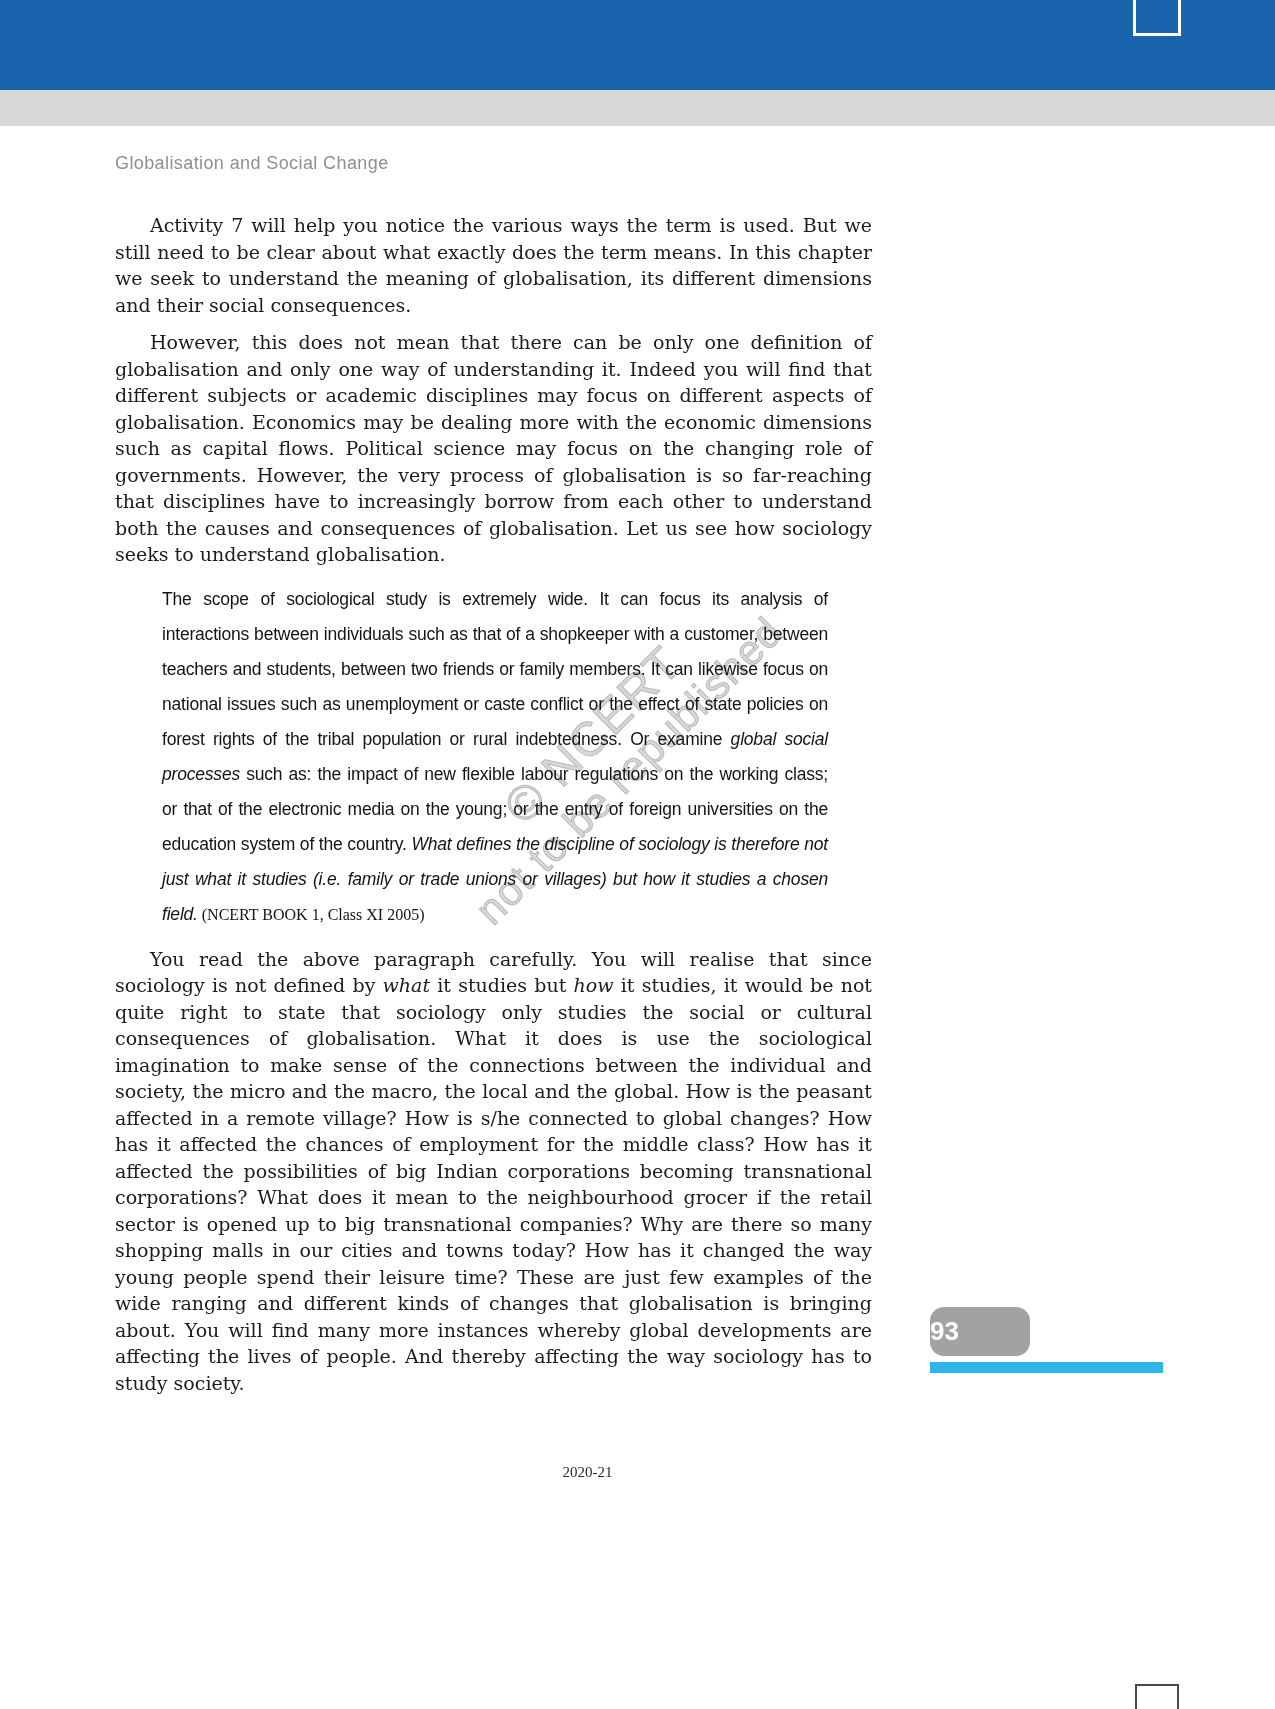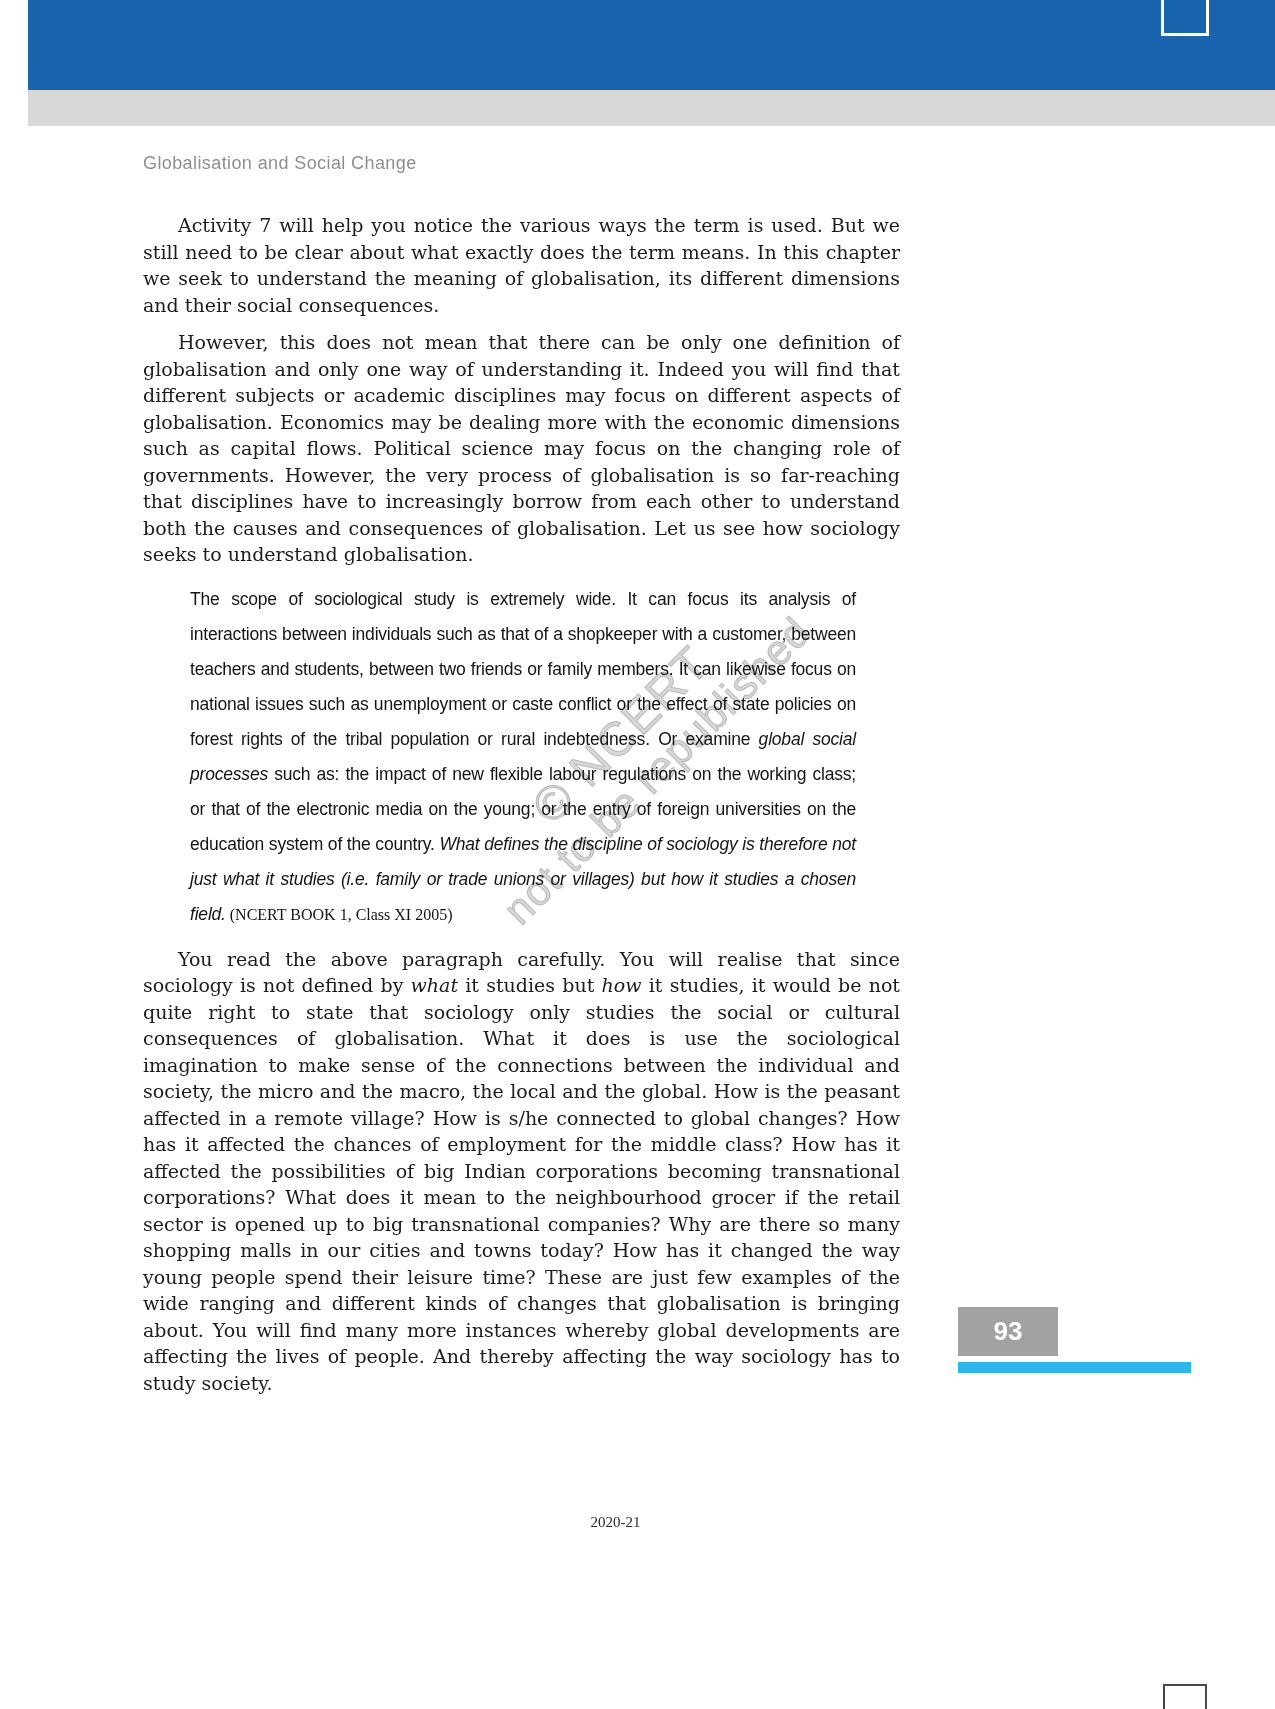--- a/index.html
+++ b/index.html
@@ -3,21 +3,21 @@
 <meta charset="utf-8">
 <style>
   html, body { margin: 0; padding: 0; }
   body {
     width: 1275px; height: 1709px;
     background: #ffffff;
     position: relative;
     overflow: hidden;
     font-family: "Liberation Serif", serif;
   }
-  .page { position: absolute; inset: 0; margin-left: 28px; }
+  .page { position: absolute; inset: 0; }
 
   
   .top-band {
     position: absolute; left: 0; top: 0;
     width: 1275px; height: 90px;
     background: #1a64ad;
   }
   .gray-band {
     position: absolute; left: 0; top: 90px;
     width: 1275px; height: 36px;
@@ -90,33 +90,33 @@
     font-style: normal;
     font-size: 16px;
     letter-spacing: 0;
   }
 
   
   .pagenum-box {
     position: absolute; left: 930px; top: 1307px;
     width: 100px; height: 49px;
     background: #a2a2a2;
-    display: flex; align-items: center; justify-content: center;
+    display: flex; align-items: center; 
     font-family: "Liberation Sans", sans-serif;
-    font-size: 26px; font-weight: bold; color: #ffffff;
+    font-size: 26px; font-weight: bold; color: #ffffff; border-radius: 14px;
   }
   .cyan-bar {
     position: absolute; left: 930px; top: 1362px;
     width: 233px; height: 11px;
     background: #2eb6ea;
   }
 
   
   .footer {
-    position: absolute; left: 0; top: 1514px;
+    position: absolute; left: 0; top: 1464px;
     width: 1175px;
     text-align: center;
     font-family: "Liberation Serif", serif;
     font-size: 15px; color: #2a2a2a;
   }
 </style>
 </head>
 <body>
 
 <div class="page">

